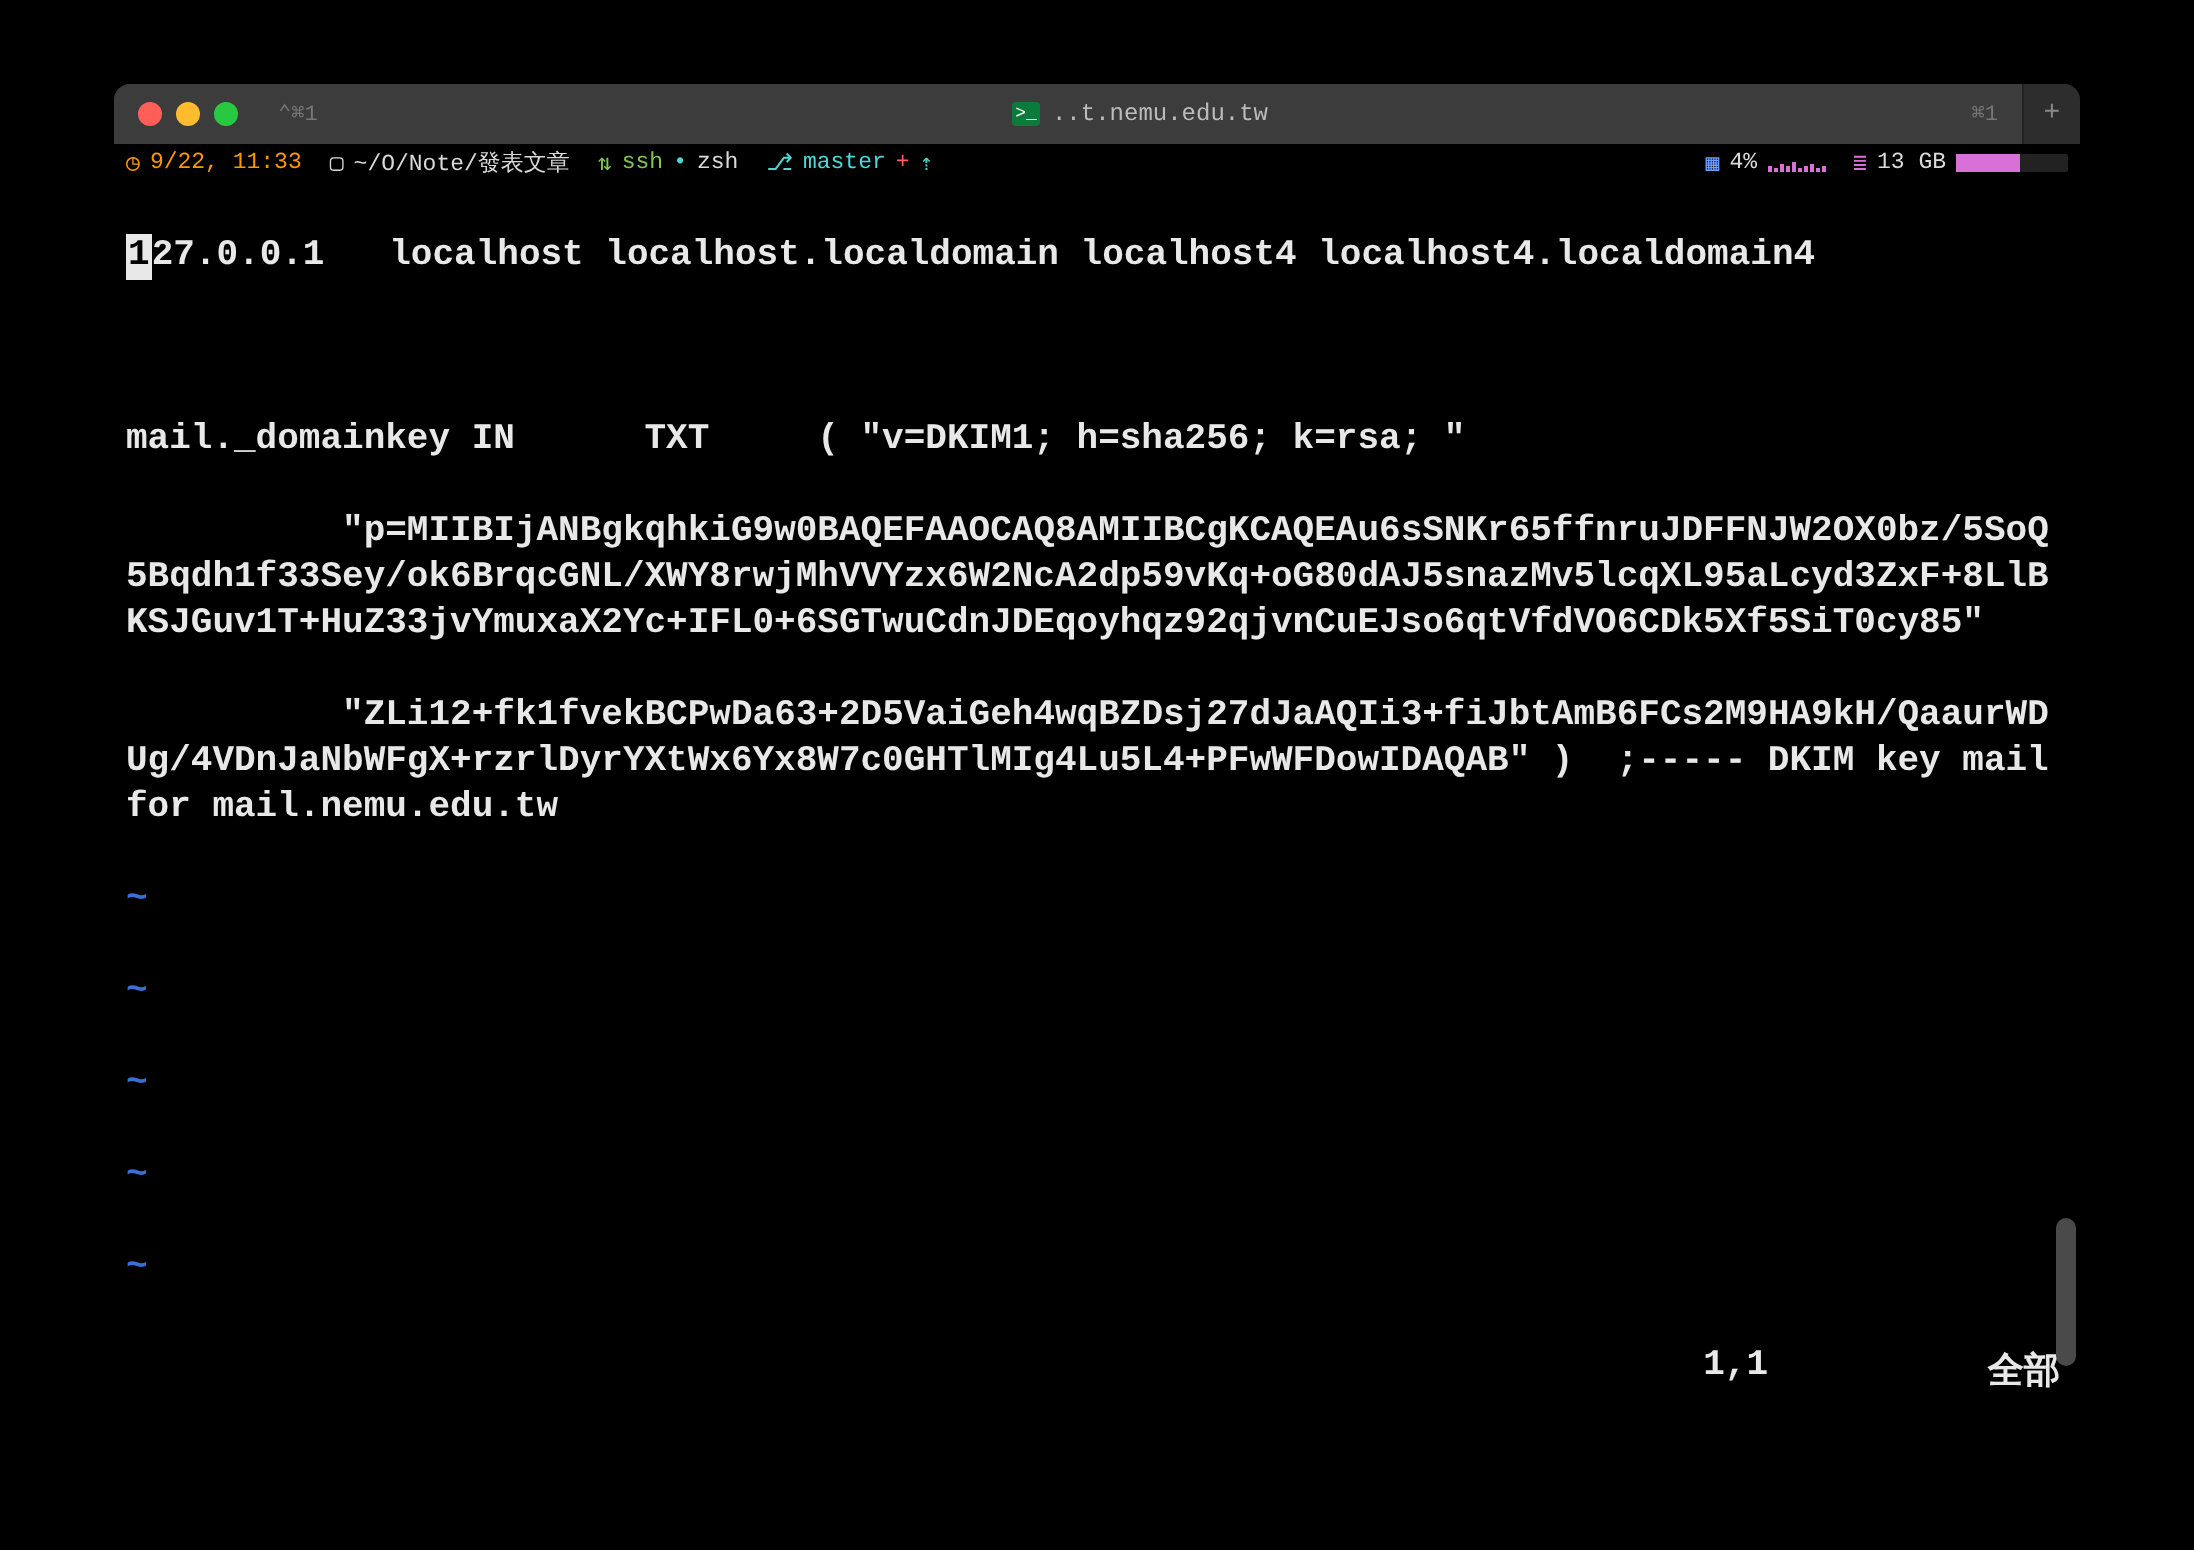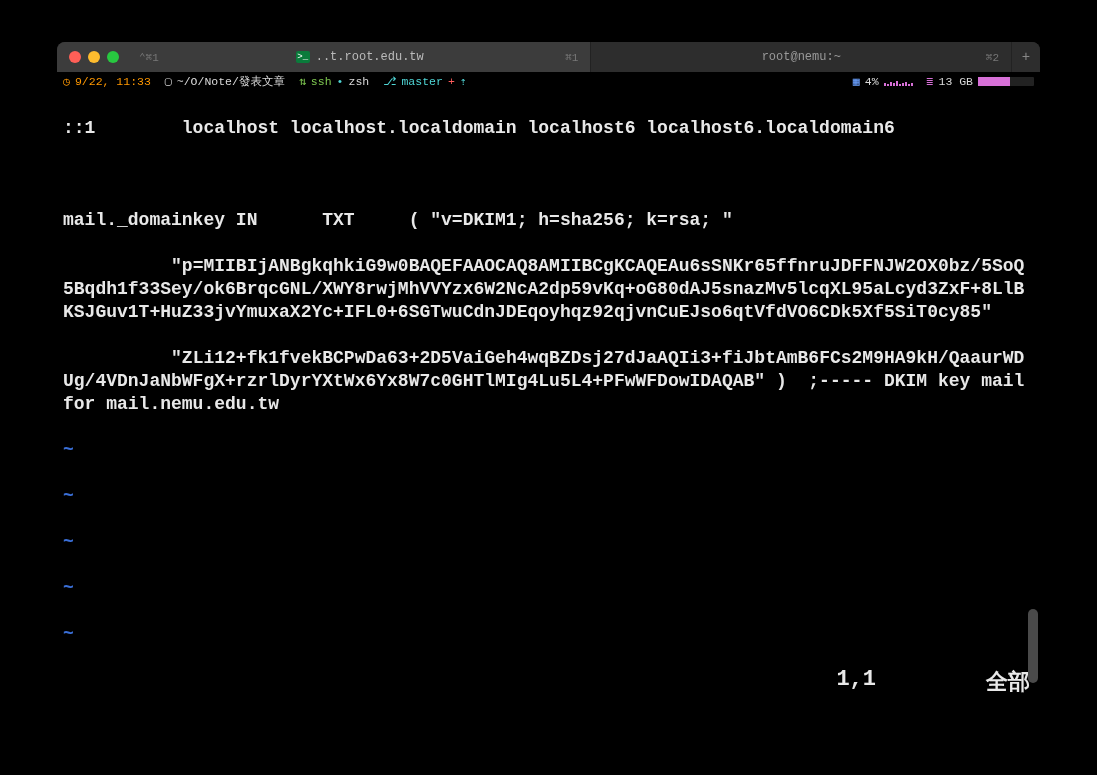--- a/index.html
+++ b/index.html
@@ -151,21 +151,21 @@
     display: inline-block;
     padding: 0 1px;
   }
   .tilde { color: #3a6fd8; font-weight: 600; }
   .vimstatus {
     position: absolute;
     bottom: 4px;
     right: 10px;
     left: 10px;
     display: flex;
-    font-size: 22px;
+    font-size: 18px;
     color: #e8e8e8;
     font-weight: 600;
   }
   .vimstatus .pos { margin-left: auto; margin-right: 110px; }
   .scrollbar {
     position: absolute;
     right: 2px;
     top: 0;
     width: 10px;
     height: 100%;
@@ -189,26 +189,22 @@
 
   <div class="titlebar">
     <div class="traffic">
       <span class="tl-close"></span>
       <span class="tl-min"></span>
       <span class="tl-max"></span>
     </div>
     <div class="tab active" style="flex:1.1">
       <span class="lefthint">⌃⌘1</span>
       <span class="termicon">&gt;_</span>
-      <span>..t.root.edu.tw</span>
+      <span>..t.nemu.edu.tw</span>
       <span class="hint">⌘1</span>
-    </div>
-    <div class="tab">
-      <span>root@nemu:~</span>
-      <span class="hint">⌘2</span>
     </div>
     <div class="addtab">
       <span>+</span>
     </div>
   </div>
 
   <div class="statusbar">
     <span class="seg">
       <i class="icon orange">◷</i>
       <span class="orange">9/22, 11:33</span>
@@ -248,21 +244,21 @@
     </span>
     <span class="seg">
       <i class="icon magenta">≣</i>
       <span class="white">13 GB</span>
       <span class="membar"></span>
     </span>
   </div>
 
   <div class="editor">
     <div class="content">
-<div>::1        localhost localhost.localdomain localhost6 localhost6.localdomain6</div>
+<div><span class="cursorcell">1</span><span>27.0.0.1   localhost localhost.localdomain localhost4 localhost4.localdomain4</span></div>
 <div>&nbsp;</div>
 <div>mail._domainkey IN      TXT     ( "v=DKIM1; h=sha256; k=rsa; "</div>
 <div class="wrapline">          "p=MIIBIjANBgkqhkiG9w0BAQEFAAOCAQ8AMIIBCgKCAQEAu6sSNKr65ffnruJDFFNJW2OX0bz/5SoQ5Bqdh1f33Sey/ok6BrqcGNL/XWY8rwjMhVVYzx6W2NcA2dp59vKq+oG80dAJ5snazMv5lcqXL95aLcyd3ZxF+8LlBKSJGuv1T+HuZ33jvYmuxaX2Yc+IFL0+6SGTwuCdnJDEqoyhqz92qjvnCuEJso6qtVfdVO6CDk5Xf5SiT0cy85"</div>
 <div class="wrapline">          "ZLi12+fk1fvekBCPwDa63+2D5VaiGeh4wqBZDsj27dJaAQIi3+fiJbtAmB6FCs2M9HA9kH/QaaurWDUg/4VDnJaNbWFgX+rzrlDyrYXtWx6Yx8W7c0GHTlMIg4Lu5L4+PFwWFDowIDAQAB" )  ;----- DKIM key mail for mail.nemu.edu.tw</div>
 <div class="tilde">~</div>
 <div class="tilde">~</div>
 <div class="tilde">~</div>
 <div class="tilde">~</div>
 <div class="tilde">~</div>
 

